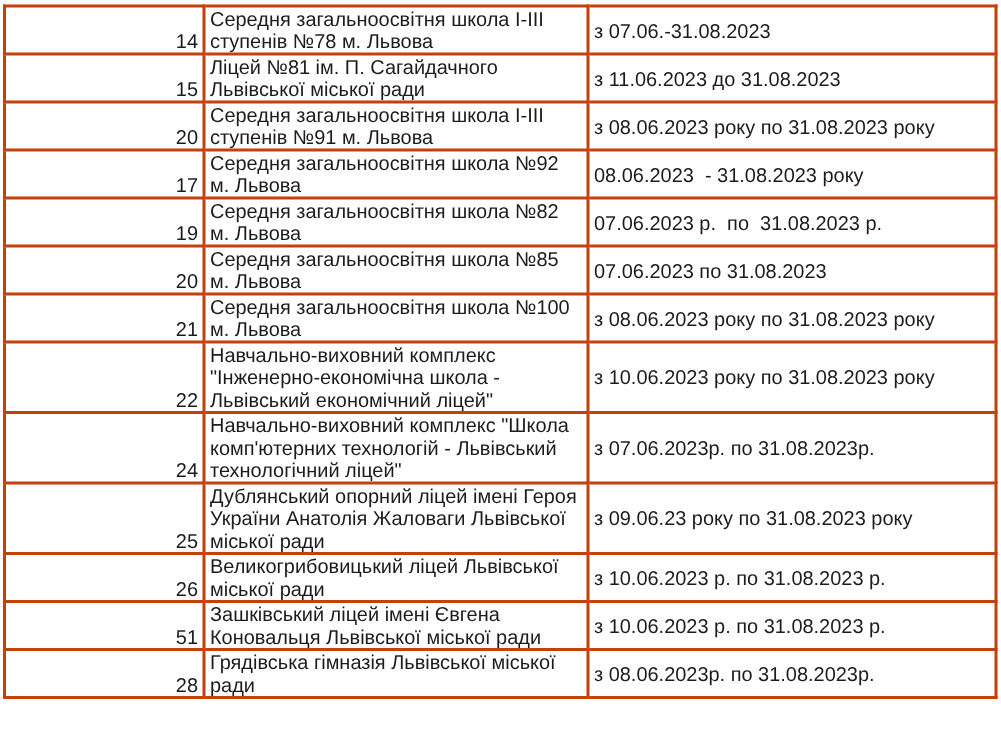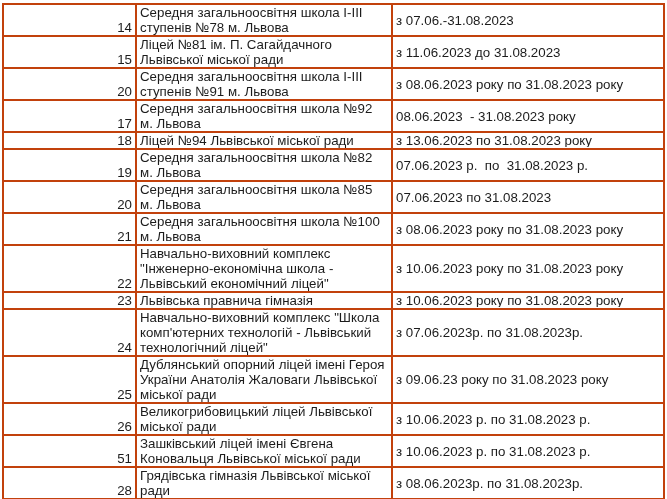--- a/index.html
+++ b/index.html
@@ -76,48 +76,38 @@
       <tr class="h30">
         <td class="num">20</td>
         <td class="name">Середня загальноосвітня школа І-ІІІ ступенів №91 м. Львова</td>
         <td class="dates">з 08.06.2023 року по 31.08.2023 року</td>
       </tr>
       <tr class="h30">
         <td class="num">17</td>
         <td class="name">Середня загальноосвітня школа №92 м. Львова</td>
         <td class="dates">08.06.2023  - 31.08.2023 року</td>
       </tr>
-      <tr class="h15">
-        <td class="num">18</td>
-        <td class="name">Ліцей №94 Львівської міської ради</td>
-        <td class="dates">з 13.06.2023 по 31.08.2023 року</td>
-      </tr>
       <tr class="h30">
         <td class="num">19</td>
         <td class="name">Середня загальноосвітня школа №82 м. Львова</td>
         <td class="dates">07.06.2023 р.  по  31.08.2023 р.</td>
       </tr>
       <tr class="h30">
         <td class="num">20</td>
         <td class="name">Середня загальноосвітня школа №85 м. Львова</td>
         <td class="dates">07.06.2023 по 31.08.2023</td>
       </tr>
       <tr class="h30">
         <td class="num">21</td>
         <td class="name">Середня загальноосвітня школа №100 м. Львова</td>
         <td class="dates">з 08.06.2023 року по 31.08.2023 року</td>
       </tr>
       <tr class="h45">
         <td class="num">22</td>
         <td class="name">Навчально-виховний комплекс "Інженерно-економічна школа - Львівський економічний ліцей"</td>
-        <td class="dates">з 10.06.2023 року по 31.08.2023 року</td>
-      </tr>
-      <tr class="h15">
-        <td class="num">23</td>
-        <td class="name">Львівська правнича гімназія</td>
         <td class="dates">з 10.06.2023 року по 31.08.2023 року</td>
       </tr>
       <tr class="h45">
         <td class="num">24</td>
         <td class="name">Навчально-виховний комплекс "Школа комп'ютерних технологій - Львівський технологічний ліцей"</td>
         <td class="dates">з 07.06.2023р. по 31.08.2023р.</td>
       </tr>
       <tr class="h45">
         <td class="num">25</td>
         <td class="name">Дублянський опорний ліцей імені Героя України Анатолія Жаловаги Львівської міської ради</td>

